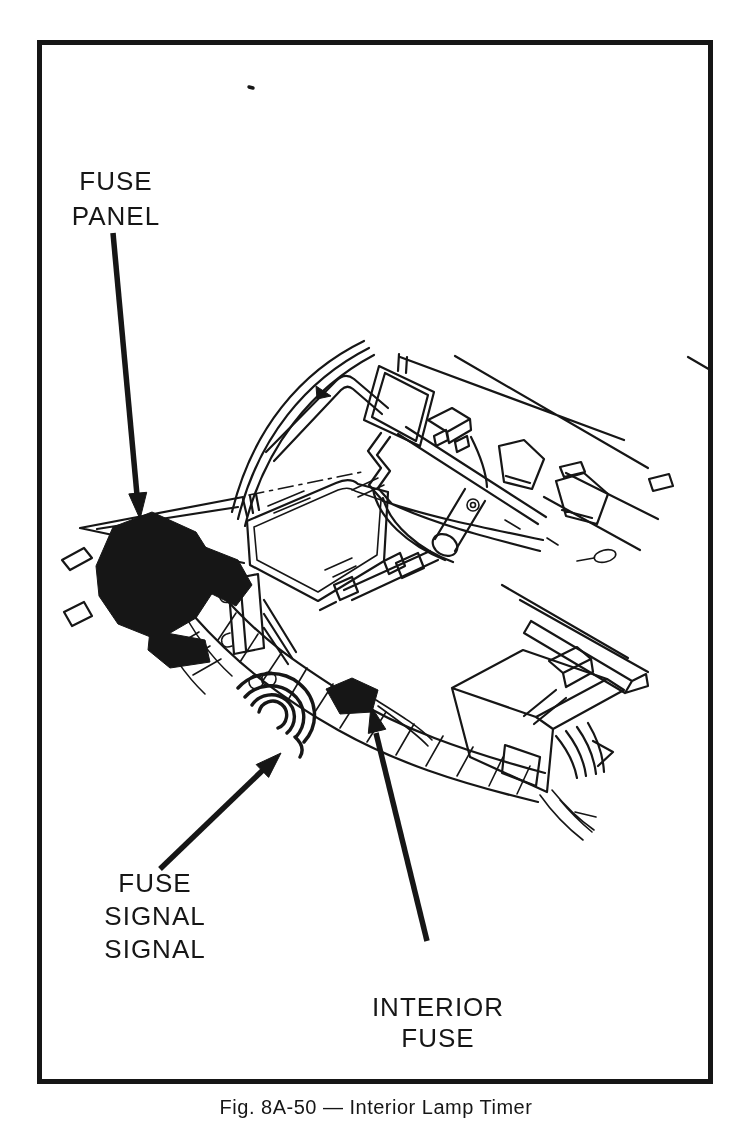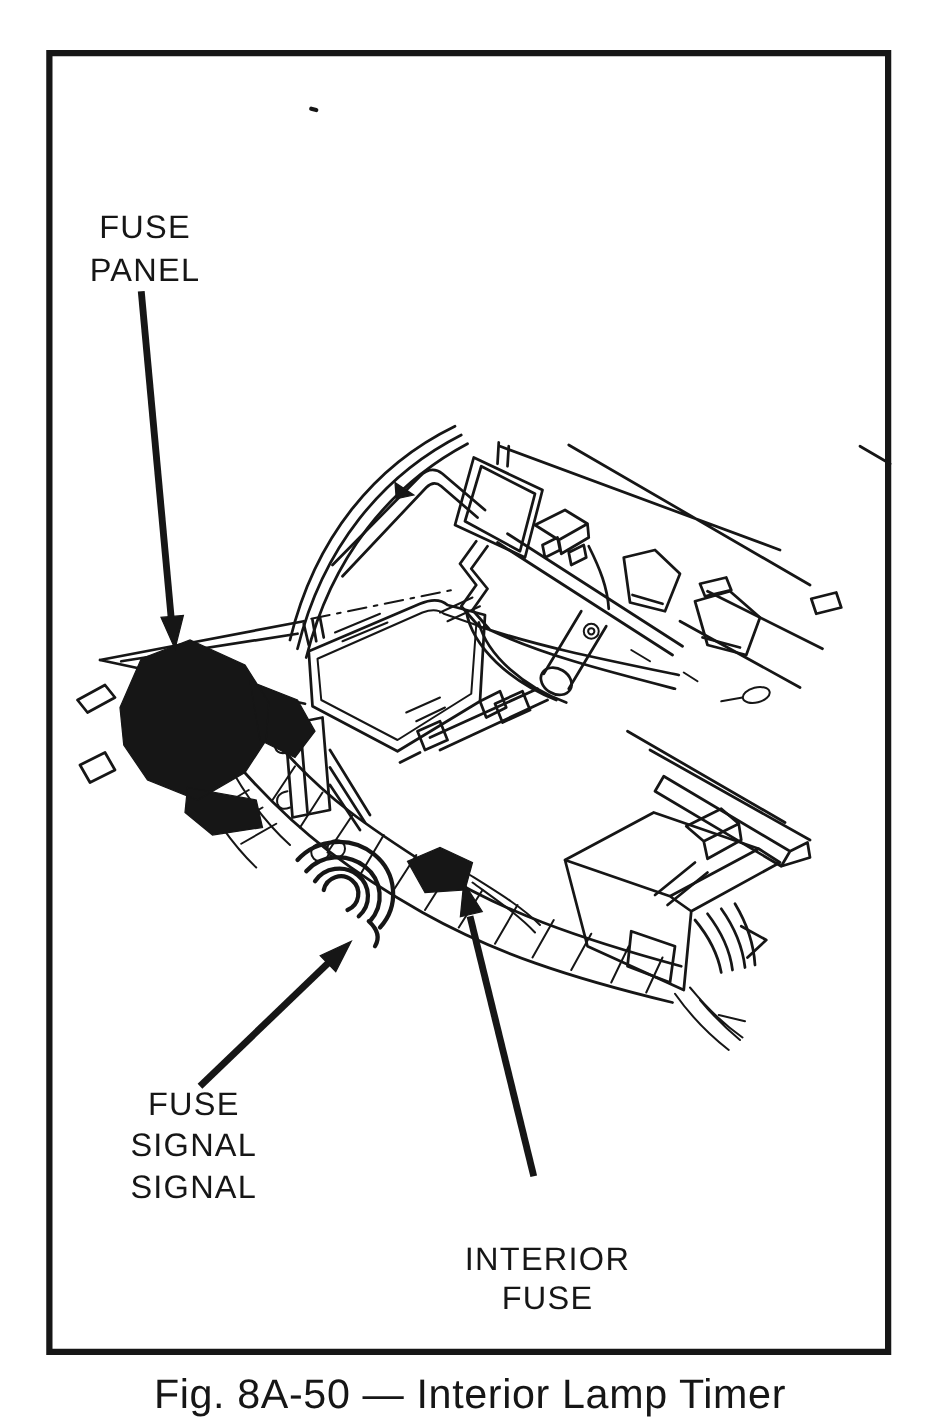--- a/index.html
+++ b/index.html
@@ -31,21 +31,21 @@
     letter-spacing:1px;
     line-height:34px;
     color:var(--ink);
     white-space:nowrap;
   }
   .callout div{white-space:nowrap;}
   .caption{
     position:absolute;
     left:0;top:1096px;width:752px;
     text-align:center;
-    font-size:33px;
+    font-size:20px;
     letter-spacing:0.5px;
     color:var(--ink);
   }
   svg .ln{stroke:var(--ink);stroke-width:2.2;fill:none;stroke-linecap:round;stroke-linejoin:round;}
   svg .thin{stroke-width:1.6;}
   svg .bold{stroke-width:3.4;}
   svg .fill{fill:var(--ink);stroke:var(--ink);stroke-width:1;}
   svg .shaft{stroke:var(--ink);stroke-width:5.5;fill:none;stroke-linecap:butt;}
 </style>
 </head>

